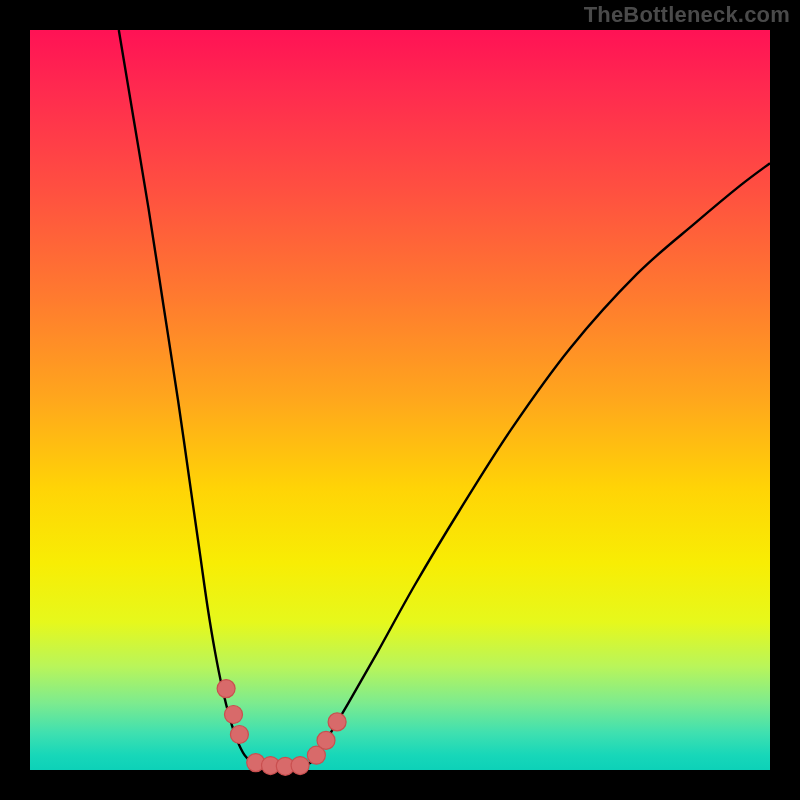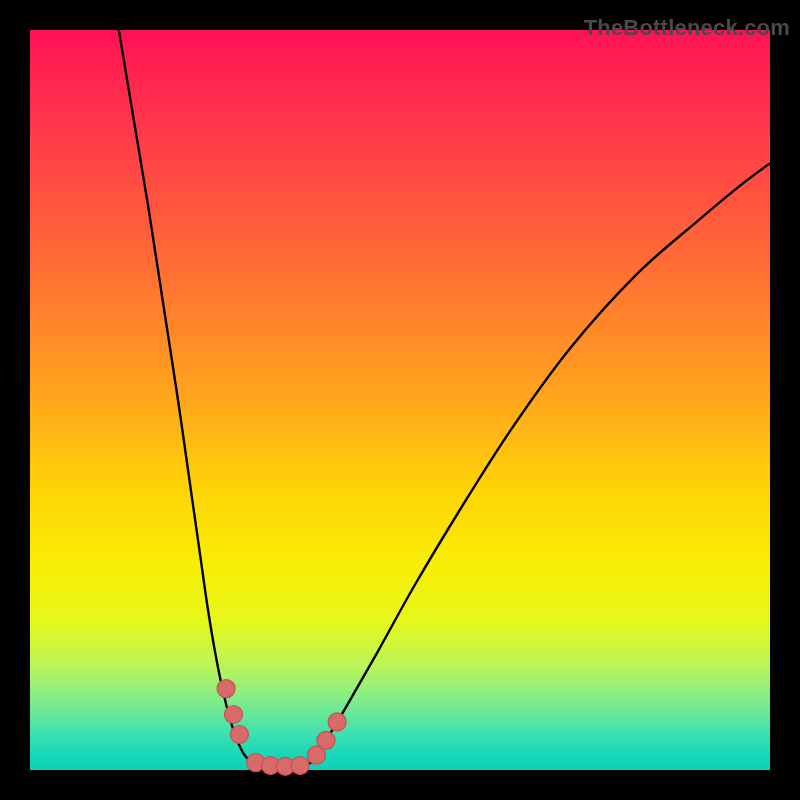--- a/index.html
+++ b/index.html
@@ -19,21 +19,20 @@
   }
   .watermark {
     position: absolute;
     top: 2px;
     right: 10px;
     font-size: 22px;
     font-weight: 600;
     color: #4a4a4a;
     letter-spacing: 0.2px;
     z-index: 5;
-    margin-top: 13px;
   }
   .plot {
     position: absolute;
     left: 30px;
     top: 30px;
     width: 740px;
     height: 740px;
   }
   .gradient {
     position: absolute;

